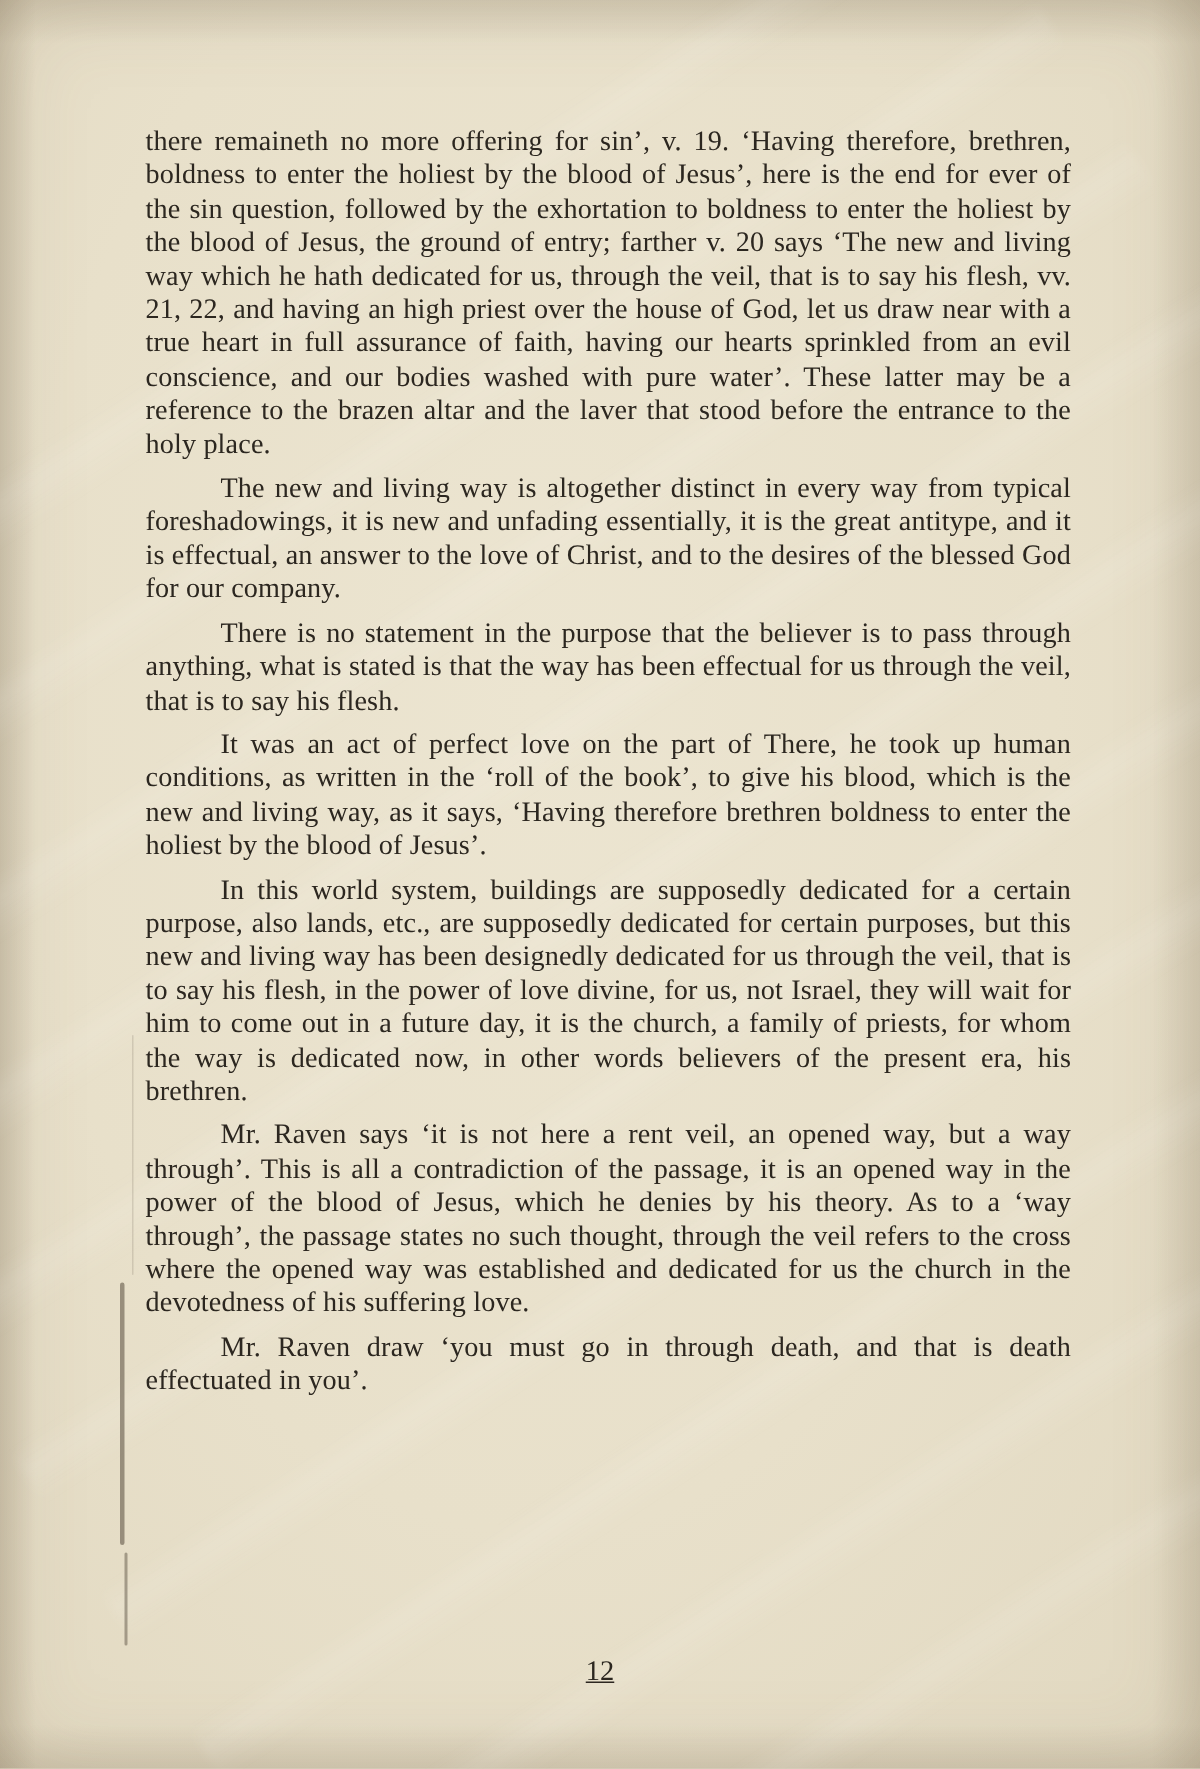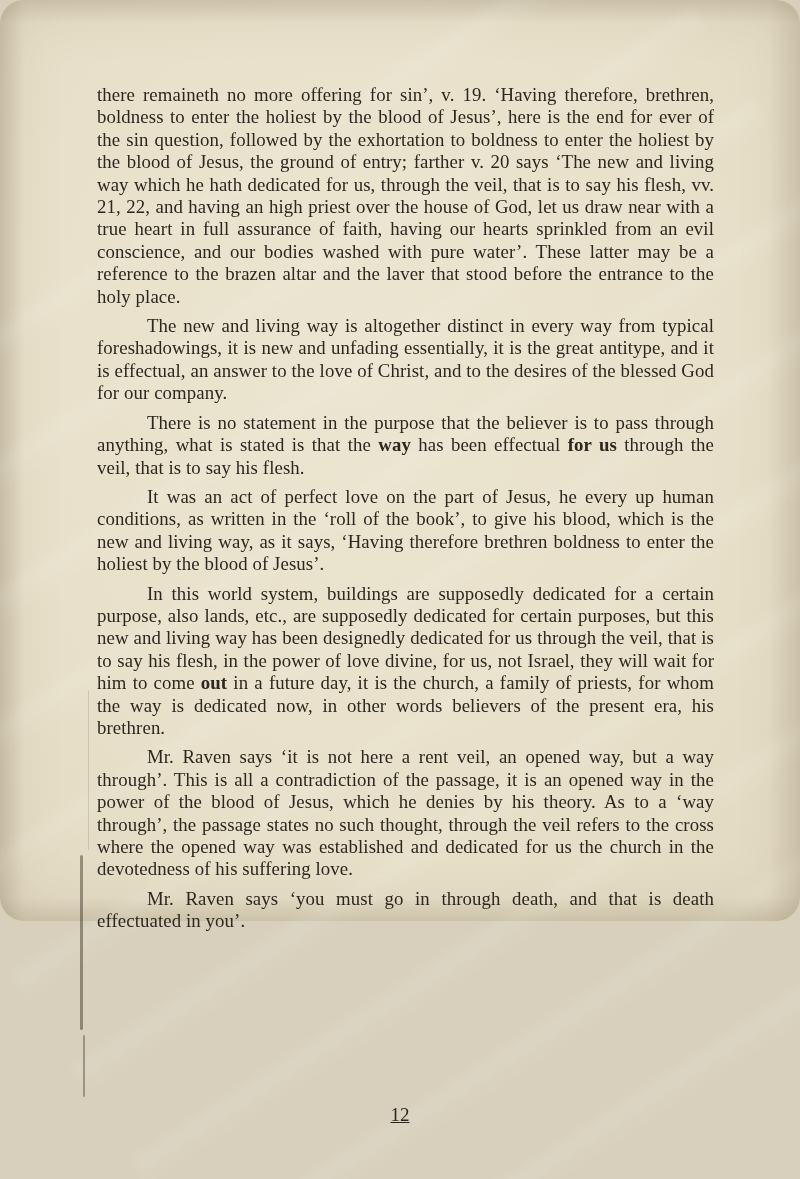--- a/index.html
+++ b/index.html
@@ -7,27 +7,26 @@
   body {
     width: 800px;
     height: 1179px;
     overflow: hidden;
     font-family: "Liberation Serif", "DejaVu Serif", serif;
     background: #d8d0bc;
   }
   .page {
     position: relative;
     width: 800px;
-    height: 921px;
+    height: 1179px;
     background:
       linear-gradient(90deg, rgba(110,95,70,0.20) 0%, rgba(110,95,70,0) 3%, rgba(0,0,0,0) 96%, rgba(110,95,70,0.14) 100%),
       linear-gradient(180deg, rgba(110,95,70,0.16) 0%, rgba(0,0,0,0) 2.5%, rgba(0,0,0,0) 97.5%, rgba(110,95,70,0.14) 100%),
       radial-gradient(ellipse at 45% 40%, var(--paper, #ece5d1) 0%, #e8e0ca 55%, #e1d8c0 100%);
     box-shadow: inset 0 0 60px rgba(120,100,70,0.18);
-    border-radius: 24px;
   }
   
   .show-through {
     position: absolute;
     left: -120px;
     top: 60px;
     width: 1100px;
     height: 1100px;
     transform: rotate(-33deg);
     background: repeating-linear-gradient(
@@ -52,21 +51,21 @@
     top: 84px;
     width: 617px;
     color: var(--ink, #2c2720);
     font-size: 18.8px;
     line-height: 22.4px;
     text-align: justify;
     letter-spacing: 0.1px;
   }
   .para { margin: 0 0 7px 0; }
   .para.indent { text-indent: 50px; }
-  .bold { font-weight: bold; }
+  .bold { font-weight: normal; }
 
   .page-number {
     position: absolute;
     top: 1104px;
     left: 0;
     width: 100%;
     text-align: center;
     font-size: 19px;
     color: var(--ink, #2c2720);
     text-decoration: underline;
@@ -78,20 +77,20 @@
 <div class="page">
   <div class="show-through"></div>
   <div class="crease crease-1"></div>
   <div class="crease crease-2"></div>
   <div class="crease crease-3"></div>
 
   <div class="text-block" id="paragraphs">
       <p class="para"><span>there remaineth no more offering for sin’, v. 19. ‘Having therefore, brethren, boldness to enter the holiest by the blood of Jesus’, here is the end for ever of the sin question, followed by the exhortation to boldness to enter the holiest by the blood of Jesus, the ground of entry; farther v. 20 says ‘The new and living way which he hath dedicated for us, through the veil, that is to say his flesh, vv. 21, 22, and having an high priest over the house of God, let us draw near with a true heart in full assurance of faith, having our hearts sprinkled from an evil conscience, and our bodies washed with pure water’. These latter may be a reference to the brazen altar and the laver that stood before the entrance to the holy place.</span></p>
       <p class="para indent"><span>The new and living way is altogether distinct in every way from typical foreshadowings, it is new and unfading essentially, it is the great antitype, and it is effectual, an answer to the love of Christ, and to the desires of the blessed God for our company.</span></p>
       <p class="para indent"><span>There is no statement in the purpose that the believer is to pass through anything, what is stated is that the </span><span class="bold">way</span><span> has been effectual </span><span class="bold">for us</span><span> through the veil, that is to say his flesh.</span></p>
-      <p class="para indent"><span>It was an act of perfect love on the part of Jesus, he every up human conditions, as written in the ‘roll of the book’, to give his blood, which is the new and living way, as it says, ‘Having therefore brethren boldness to enter the holiest by the blood of Jesus’.</span></p>
+      <p class="para indent"><span>It was an act of perfect love on the part of There, he took up human conditions, as written in the ‘roll of the book’, to give his blood, which is the new and living way, as it says, ‘Having therefore brethren boldness to enter the holiest by the blood of Jesus’.</span></p>
       <p class="para indent"><span>In this world system, buildings are supposedly dedicated for a certain purpose, also lands, etc., are supposedly dedicated for certain purposes, but this new and living way has been designedly dedicated for us through the veil, that is to say his flesh, in the power of love divine, for us, not Israel, they will wait for him to come </span><span class="bold">out</span><span> in a future day, it is the church, a family of priests, for whom the way is dedicated now, in other words believers of the present era, his brethren.</span></p>
       <p class="para indent"><span>Mr. Raven says ‘it is not here a rent veil, an opened way, but a way through’. This is all a contradiction of the passage, it is an opened way in the power of the blood of Jesus, which he denies by his theory. As to a ‘way through’, the passage states no such thought, through the veil refers to the cross where the opened way was established and dedicated for us the church in the devotedness of his suffering love.</span></p>
-      <p class="para indent"><span>Mr. Raven says ‘you must go in through death, and that is death effectuated in you’.</span></p>
+      <p class="para indent"><span>Mr. Raven draw ‘you must go in through death, and that is death effectuated in you’.</span></p>
     </div>
 
   <div class="page-number">12</div>
 </div>
 
 </body></html>

